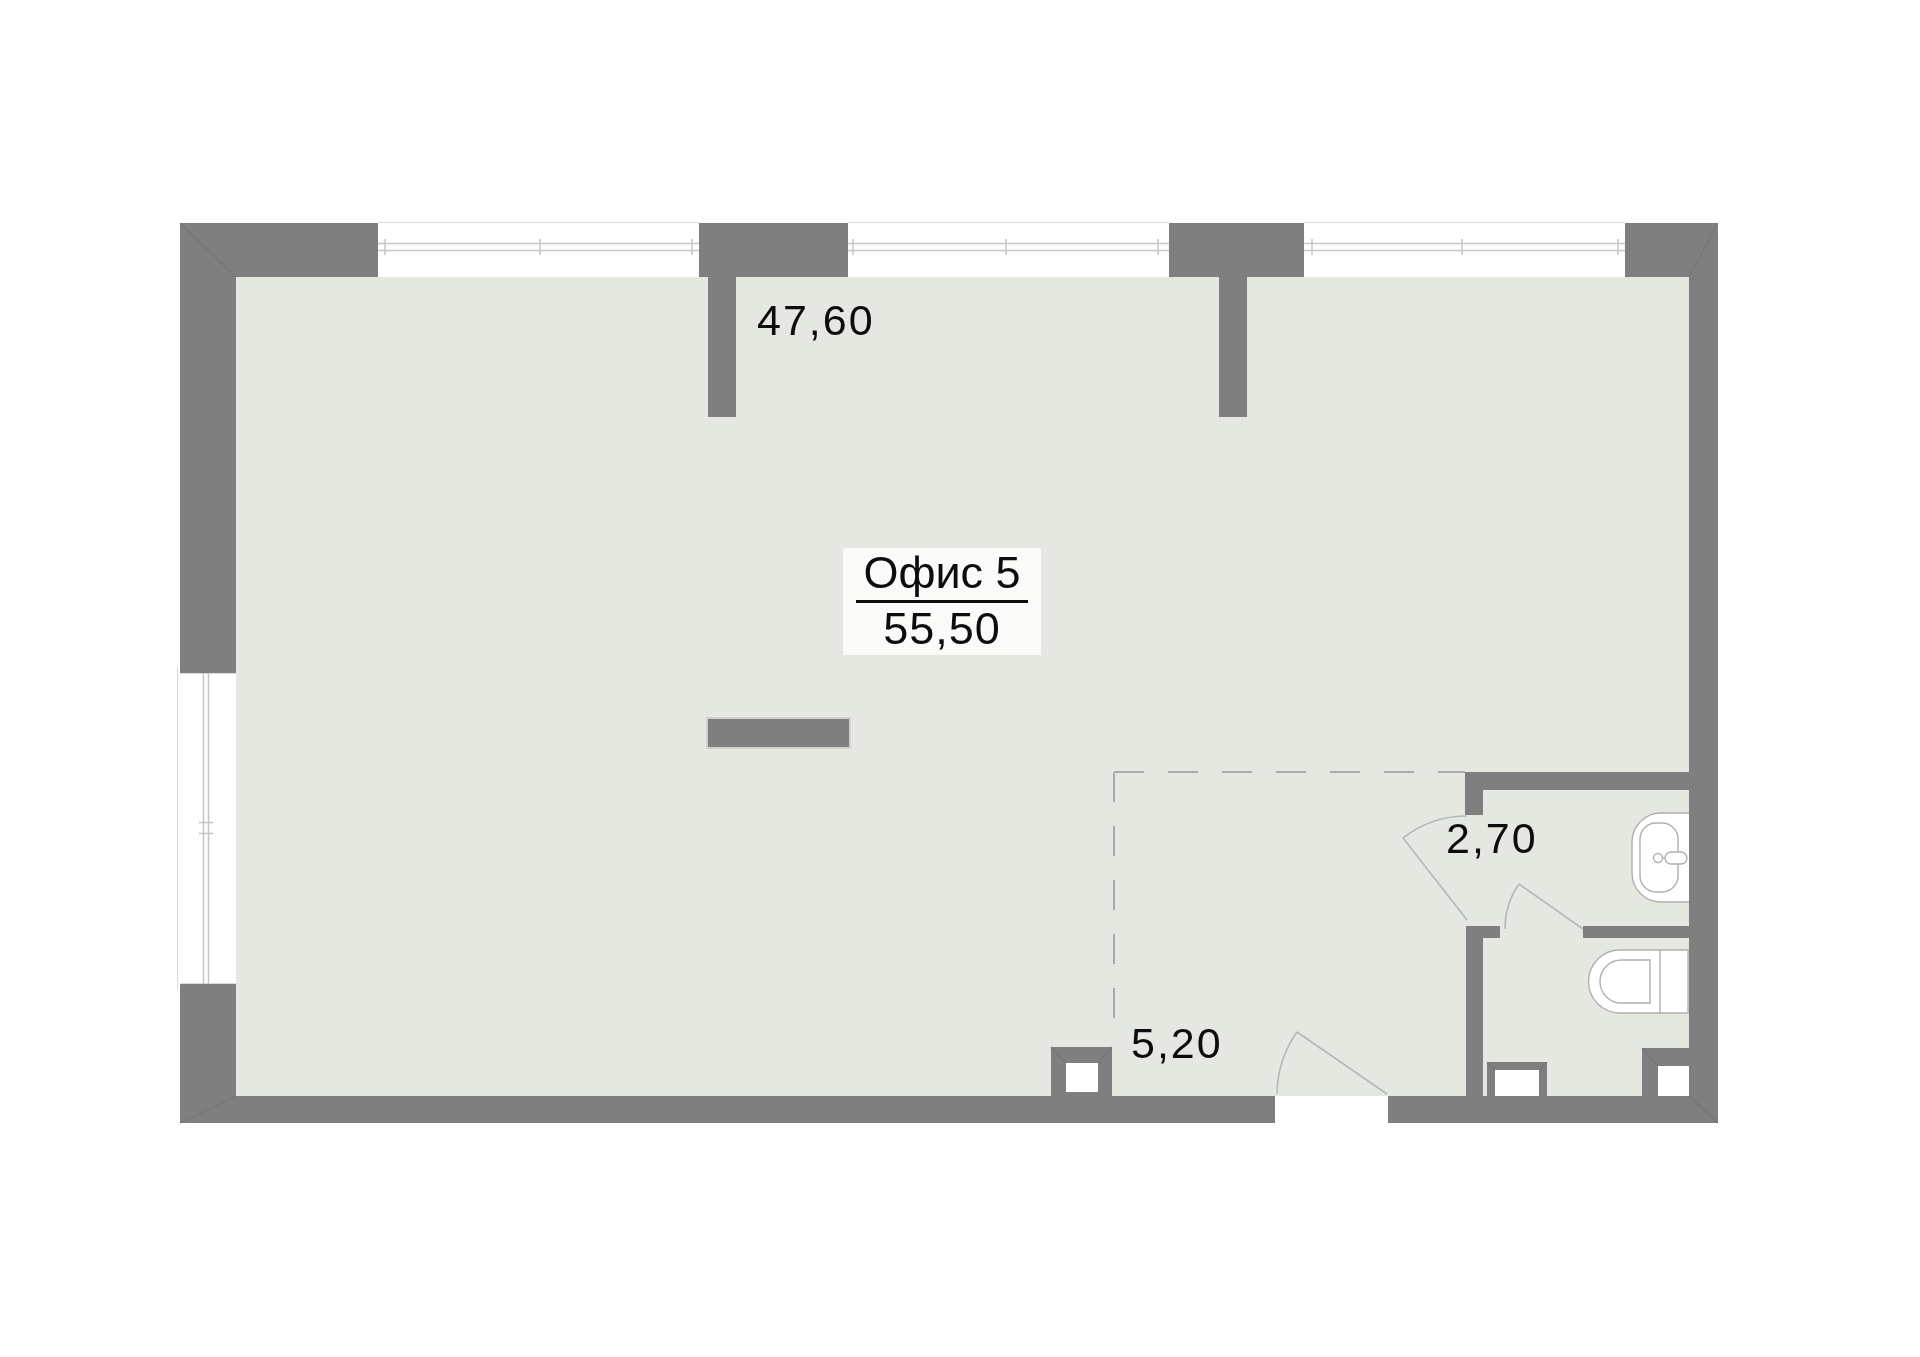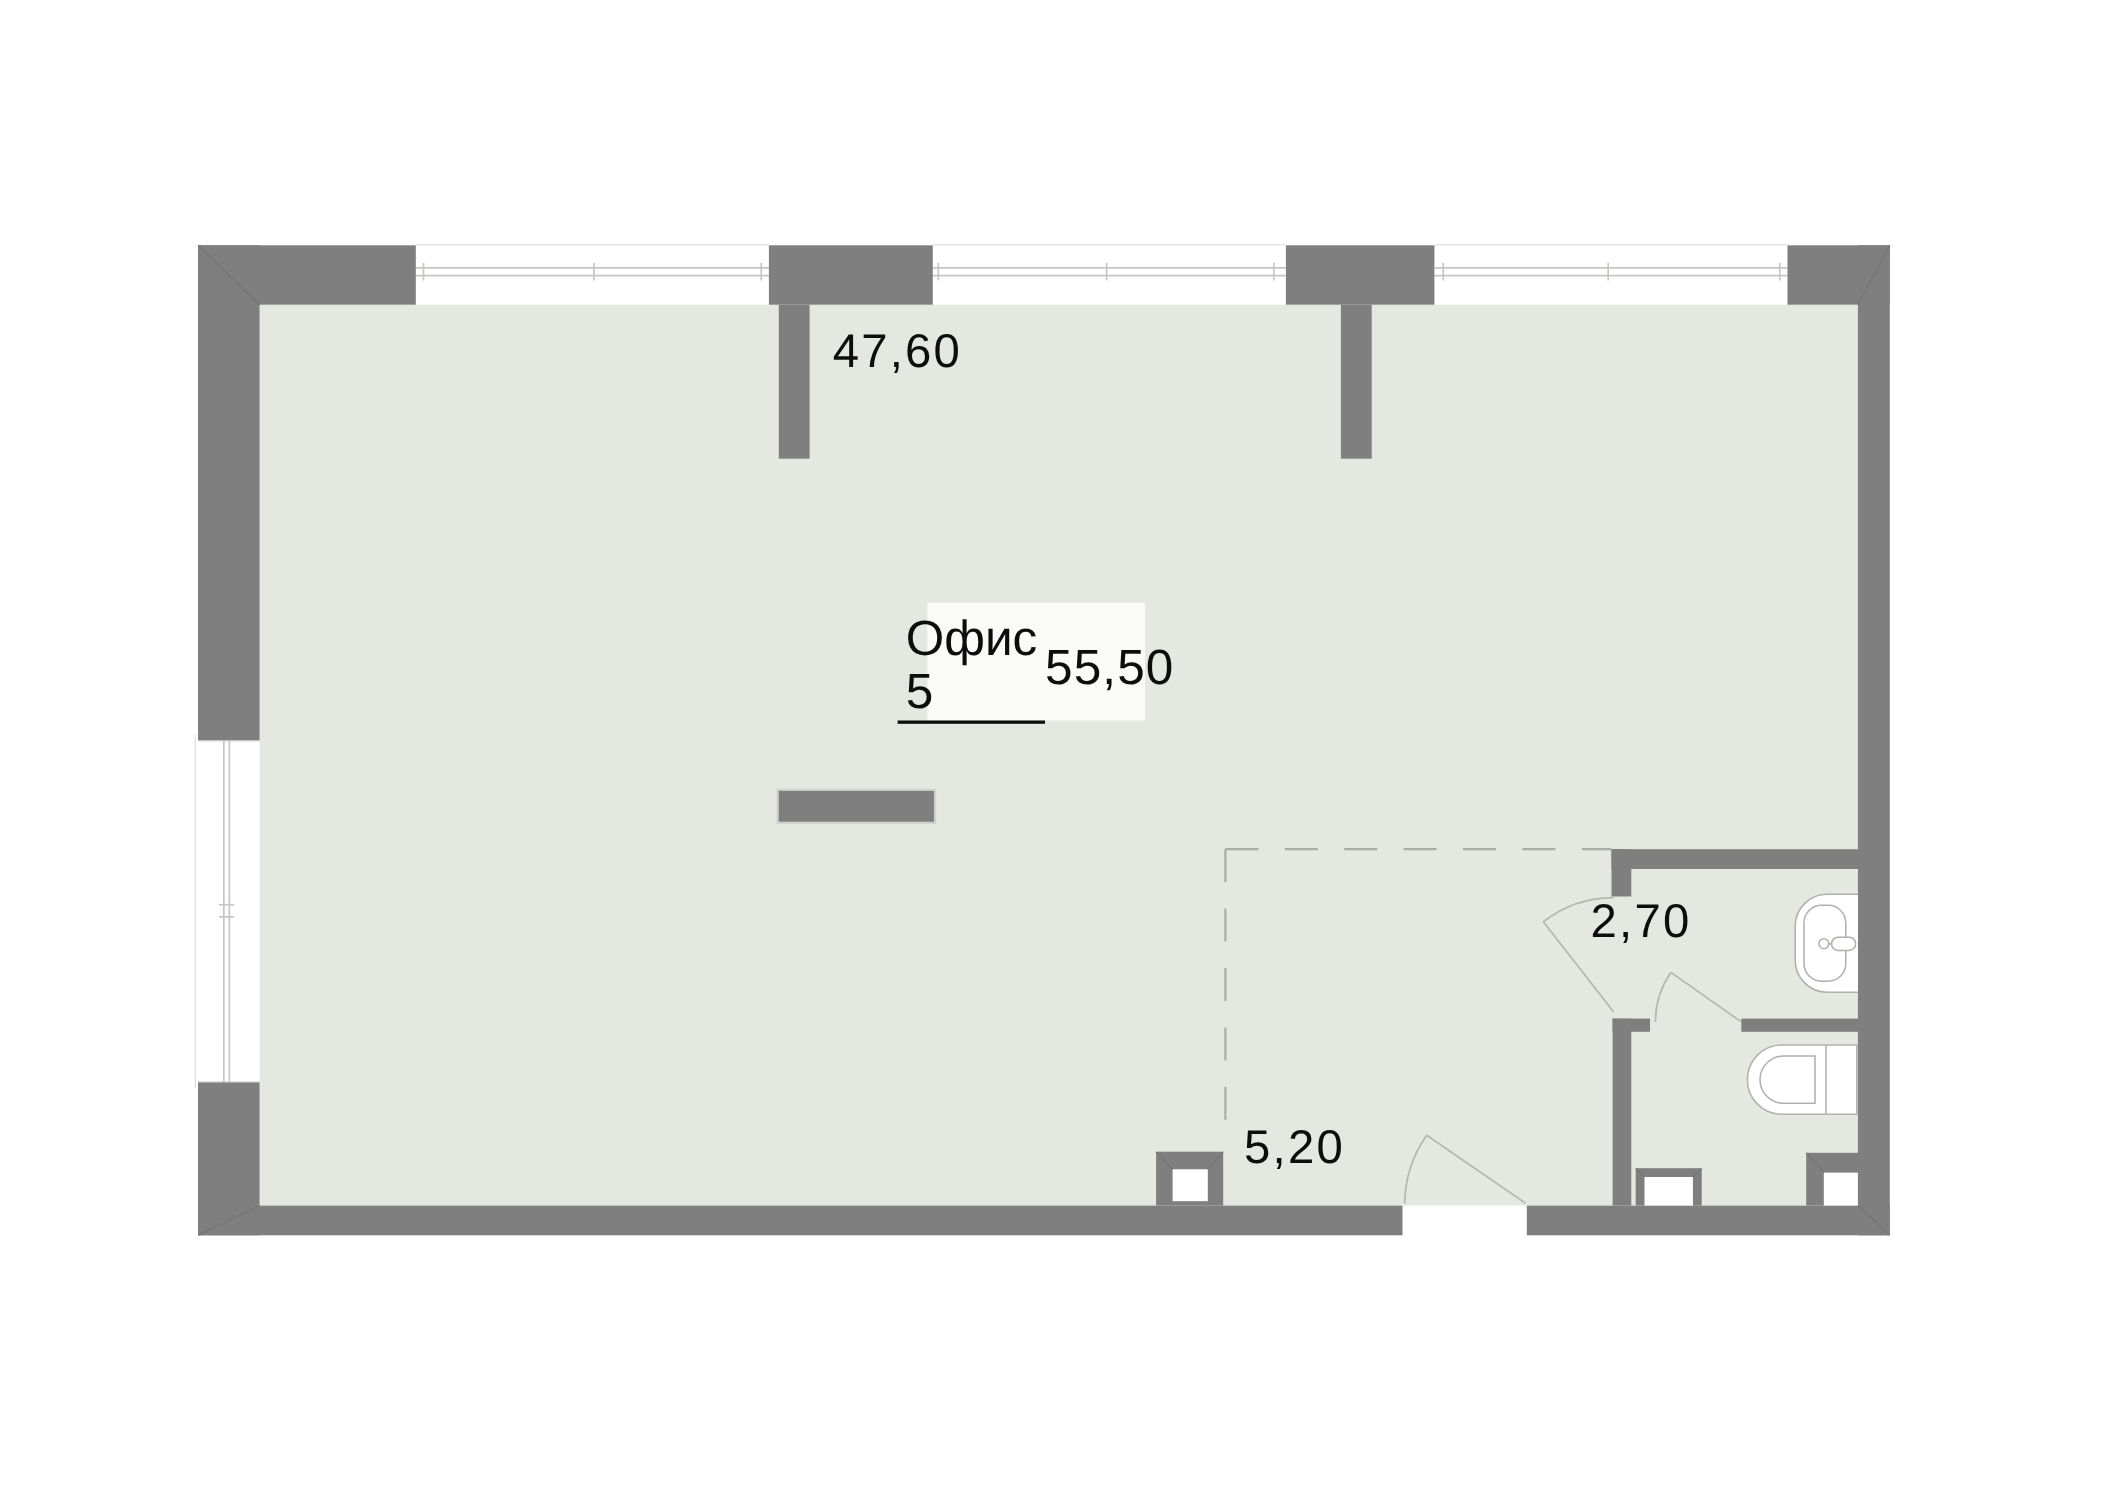--- a/index.html
+++ b/index.html
@@ -7,22 +7,22 @@
     --faint:#d9dbd6; --door:#b4b8b2; --dash:#a8ada7; --fixture:#aeb1ac;
     --text:#0d0d0d; --label_box:#fafbf8; --miter:#6f706f;
   }
   html,body{margin:0;padding:0;background:var(--paper);}
   #plan{position:relative;width:1920px;height:1316px;background:var(--paper);
         font-family:"Liberation Sans", sans-serif;overflow:hidden;}
   #plan svg{position:absolute;left:0;top:0;}
   .arealbl{position:absolute;color:var(--text);font-size:43px;letter-spacing:2px;
            line-height:1;white-space:nowrap;}
   #title-box{position:absolute;left:843px;top:548px;width:198px;height:107px;
-             background:var(--label_box);display:flex;flex-direction:row;
-             align-items:center;justify-content:center;padding-top:11px;
+             background:var(--label_box);display:flex;flex-direction:column;
+             align-items:center;justify-content:flex-start;padding-top:1px;
              box-sizing:border-box;color:var(--text);}
   #title-box .t1{font-size:45px;line-height:1.08;border-bottom:3px solid var(--text);
                  padding:0 7px 2px 7px;}
   #title-box .t2{font-size:45px;line-height:1.15;letter-spacing:1px;}
 </style>
 </head>
 <body>
 
 <div id="plan">
   <svg width="1920" height="1357" viewBox="0 0 1920 1357">

